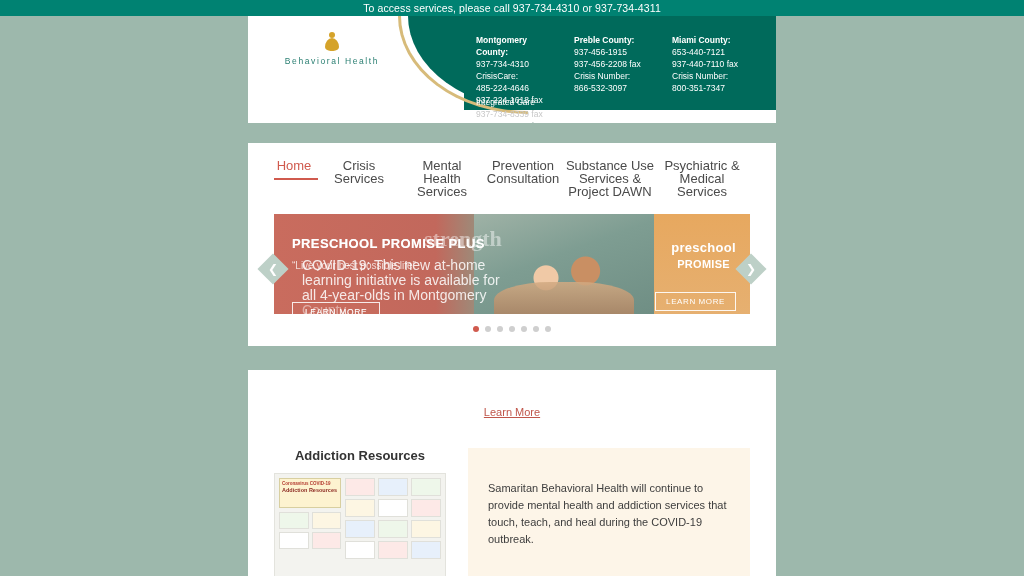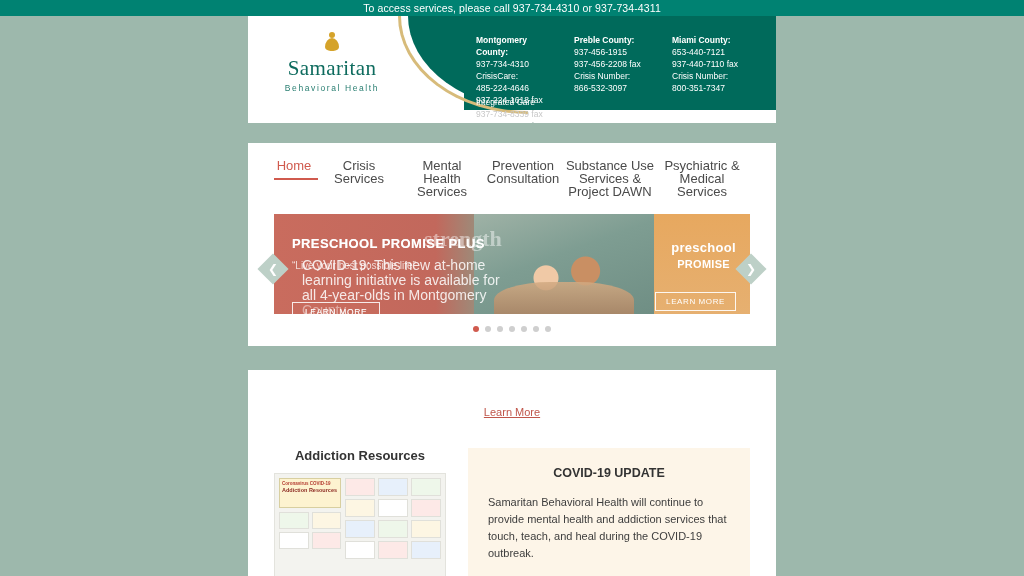--- a/index.html
+++ b/index.html
@@ -253,21 +253,20 @@
     <div class="header-curve"></div>
     <div class="header-curve-line"></div>
 
     <div class="logo">
       <div class="logo-mark">
         <div class="logo-figure">
           <div class="logo-head"></div>
           <div class="logo-body"></div>
         </div>
       </div>
-      <div class="logo-name">Samaritan</div>
       <div class="logo-sub">Behavioral Health</div>
     </div>
 
     <div class="contact-cols">
       <div class="contact-col">
         <div class="ttl">Montgomery County:</div>
         <div>937-734-4310</div>
         <div>CrisisCare:</div>
         <div>485-224-4646</div>
         <div>937-224-1618 fax</div>
@@ -374,21 +373,20 @@
             <div class="fcell"></div>
               <div class="fcell a"></div>
 
           </div>
         </div>
 
       </div>
 
       <div class="col-right">
         <div class="covid-box">
-          <div class="covid-title">COVID-19 UPDATE</div>
           <div class="covid-p">Samaritan Behavioral Health will continue to provide mental health and addiction services that touch, teach, and heal during the COVID-19 outbreak.</div>
 
         </div>
       </div>
     </div>
   </div>
 
 </div>
 
 </body></html>

